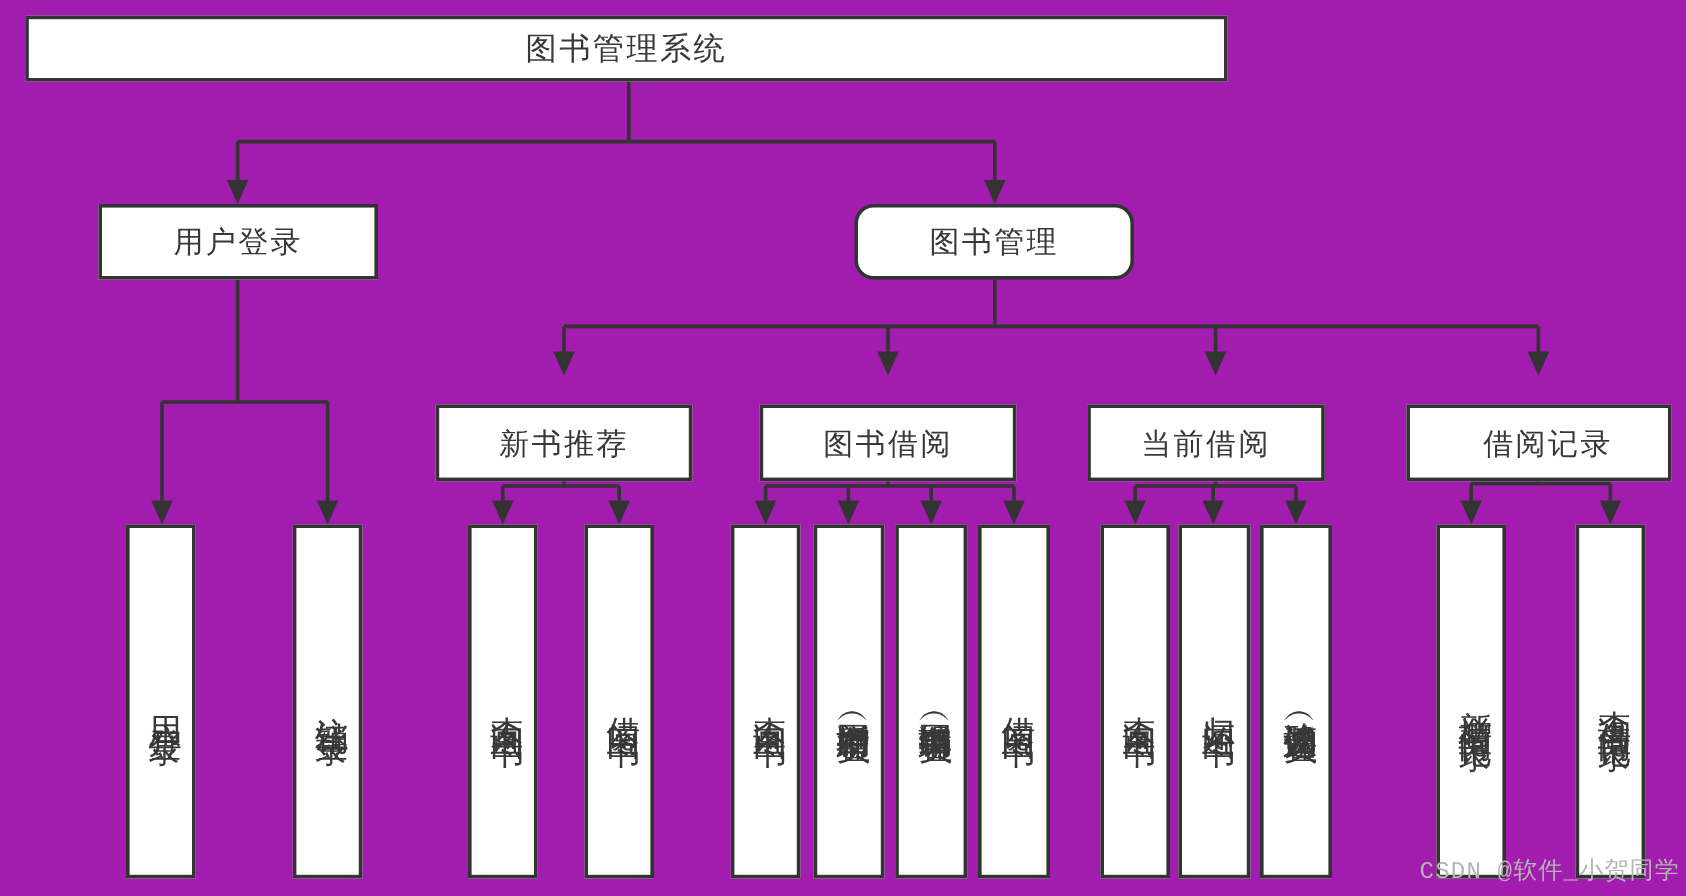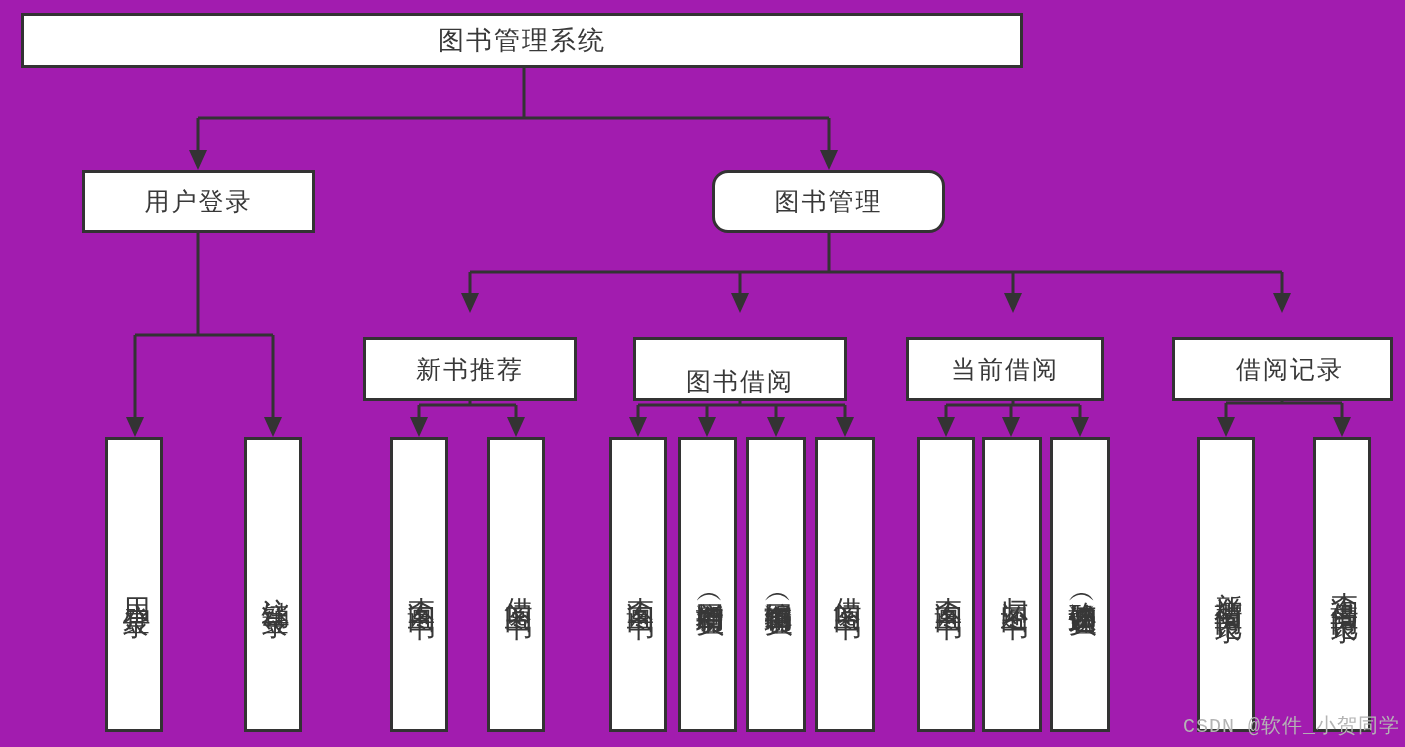--- a/index.html
+++ b/index.html
@@ -20,21 +20,21 @@
     color:#383838;
     z-index:2;
   }
   .h{font-size:25px;letter-spacing:2px;white-space:nowrap;}
   .root{left:21px;top:13px;width:1002px;height:55px;font-size:26px;}
   .lvl2{top:170px;width:233px;height:63px;}
   .b-user{left:82px;}
   .b-mgmt{left:712px;border-radius:16px;}
   .lvl3{top:313px;height:64px;margin-top:24px;}
   .g0{left:363px;width:214px;}
-  .g1{left:633px;width:214px;align-items:flex-end;}
+  .g1{left:633px;width:214px;}
   .g2{left:906px;width:198px;}
   .g3{left:1172px;width:221px;padding-left:15px;}
   .v{top:437px;height:295px;font-size:28px;}
   .v span{
     writing-mode:vertical-rl;
     text-orientation:mixed;
     letter-spacing:5px;
     line-height:1;
     white-space:nowrap;
   }

